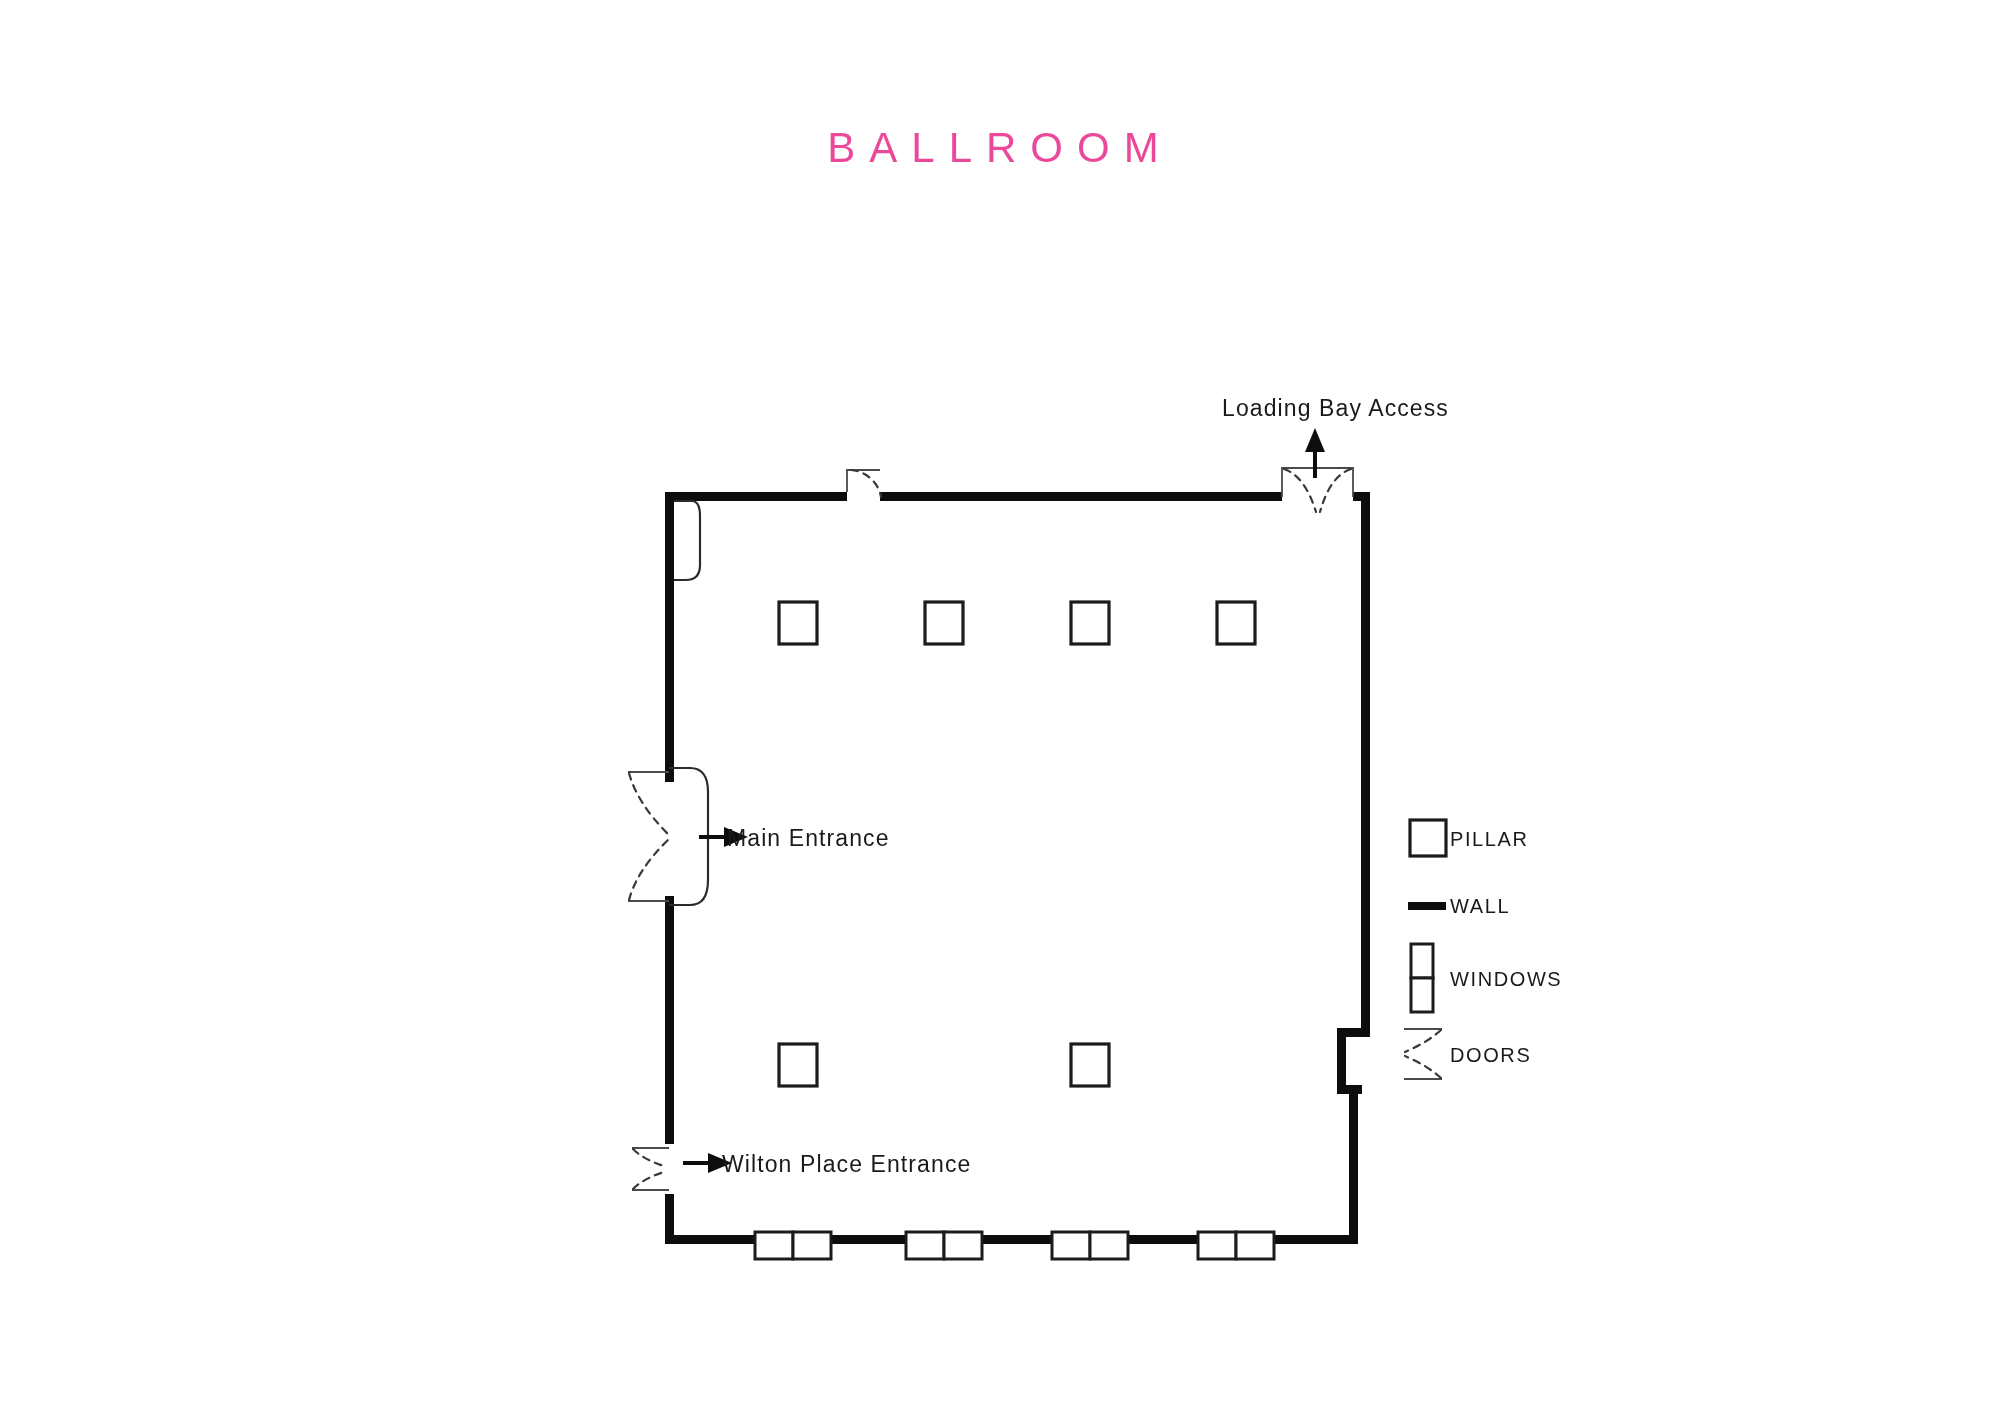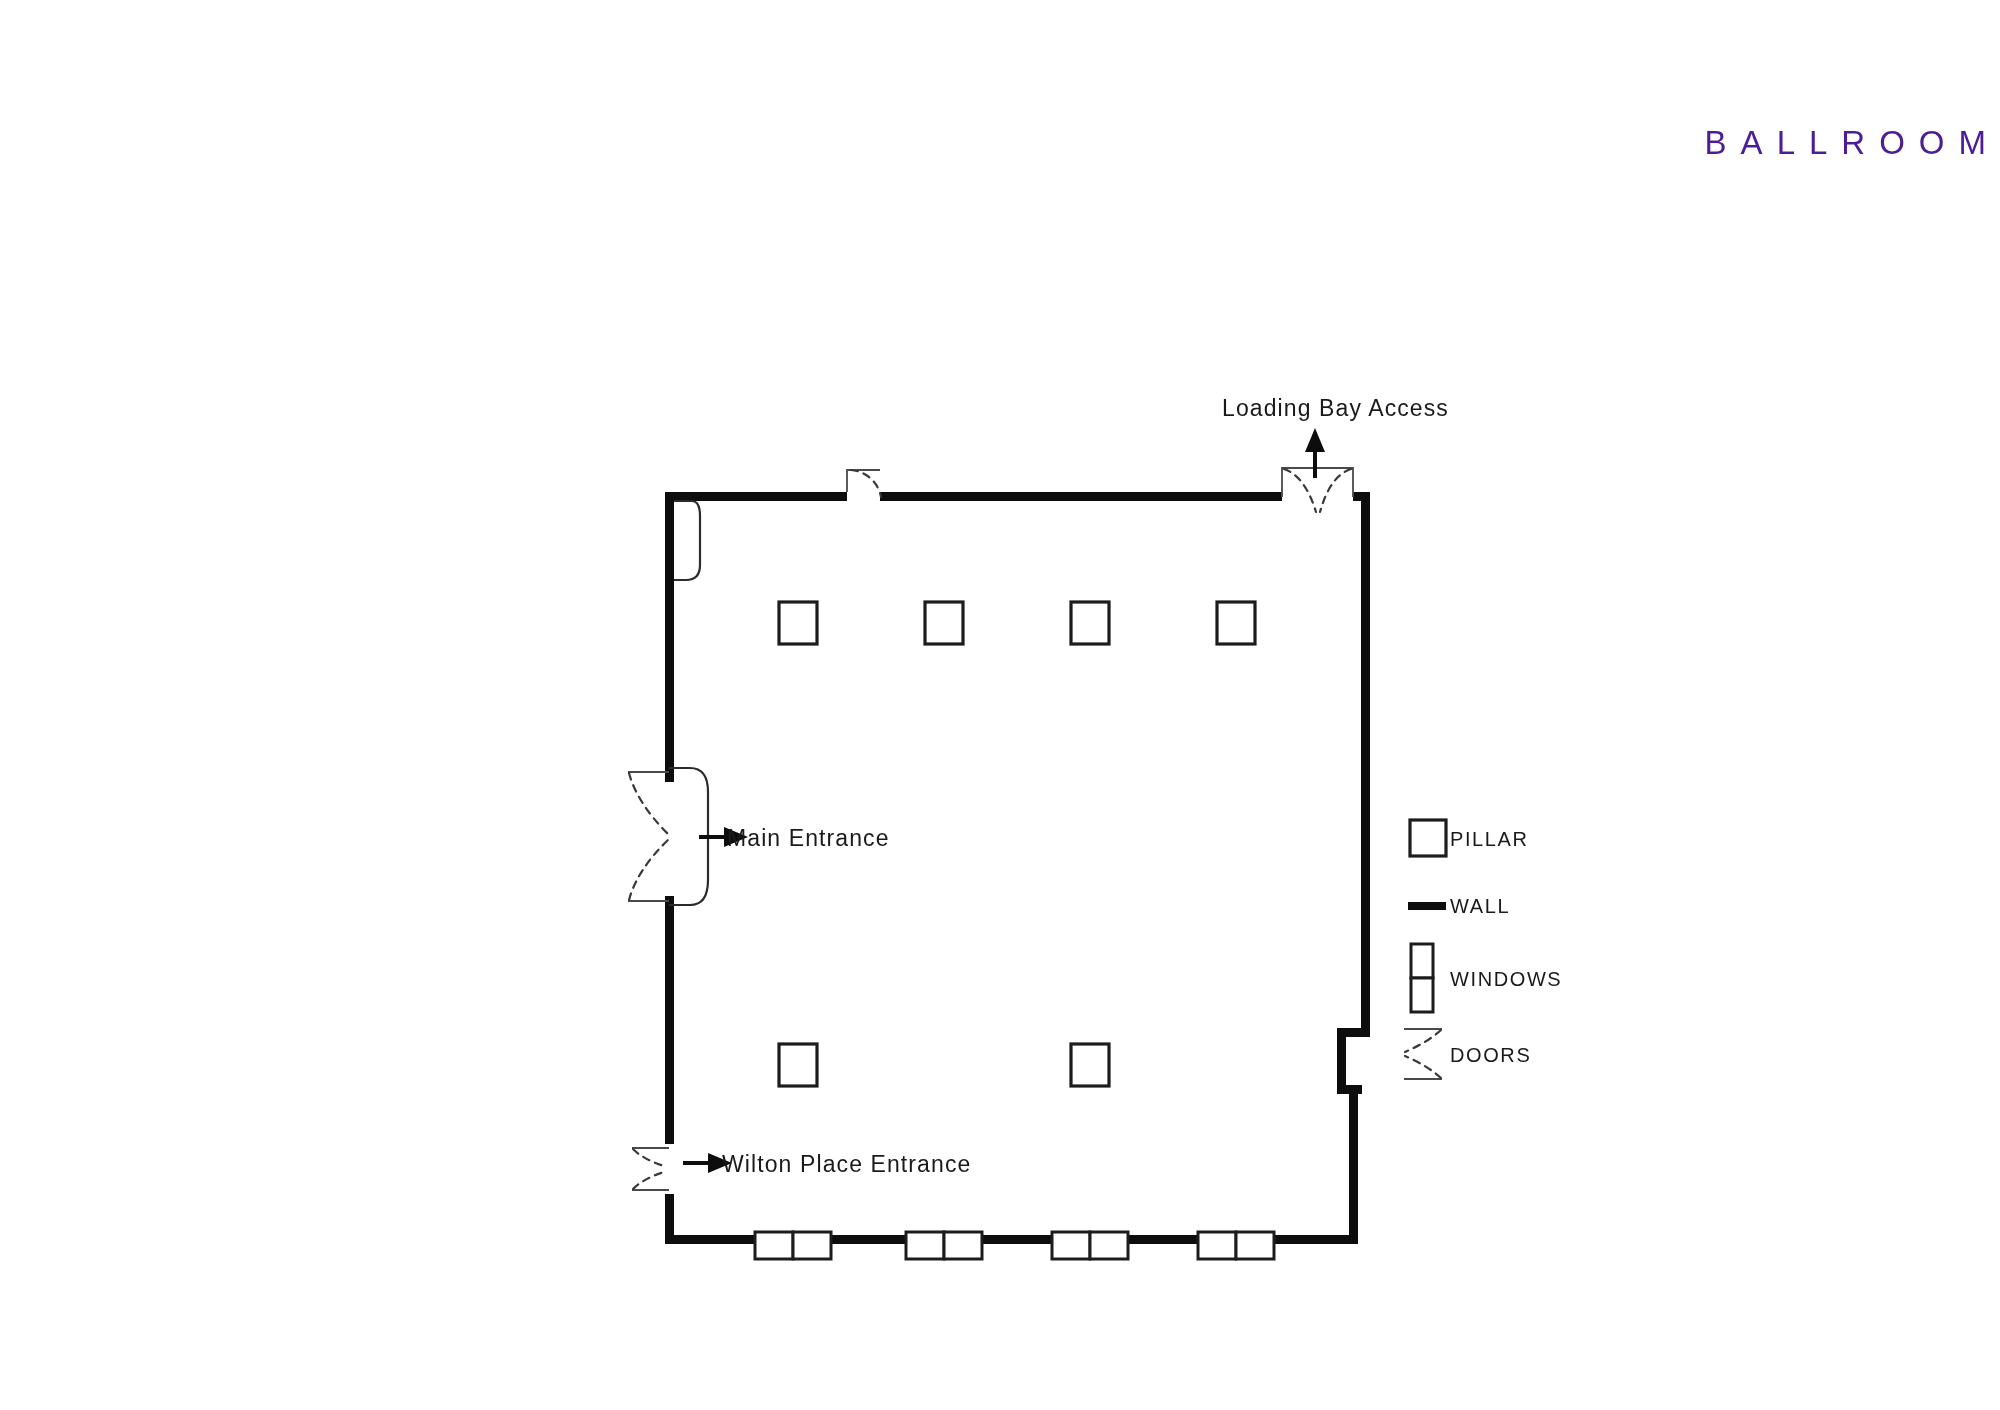--- a/index.html
+++ b/index.html
@@ -19,25 +19,25 @@
     position: absolute;
     inset: 0;
     width: 2000px;
     height: 1410px;
   }
   .plan-title {
     position: absolute;
     left: 0;
     top: 124px;
     width: 2000px;
-    text-align: right;
-    font-size: 33px;
+    text-align: center;
+    font-size: 42px;
     letter-spacing: 14px;
     font-weight: 400;
-    color: #4c1d95;
+    color: #ec4899;
     font-family: "Liberation Sans", sans-serif;
   }
   svg { display: block; }
   .svg-label {
     font-family: "Liberation Sans", sans-serif;
     font-size: 23px;
     letter-spacing: 1.1px;
     fill: #1a1a1a;
   }
   .legend-label {

